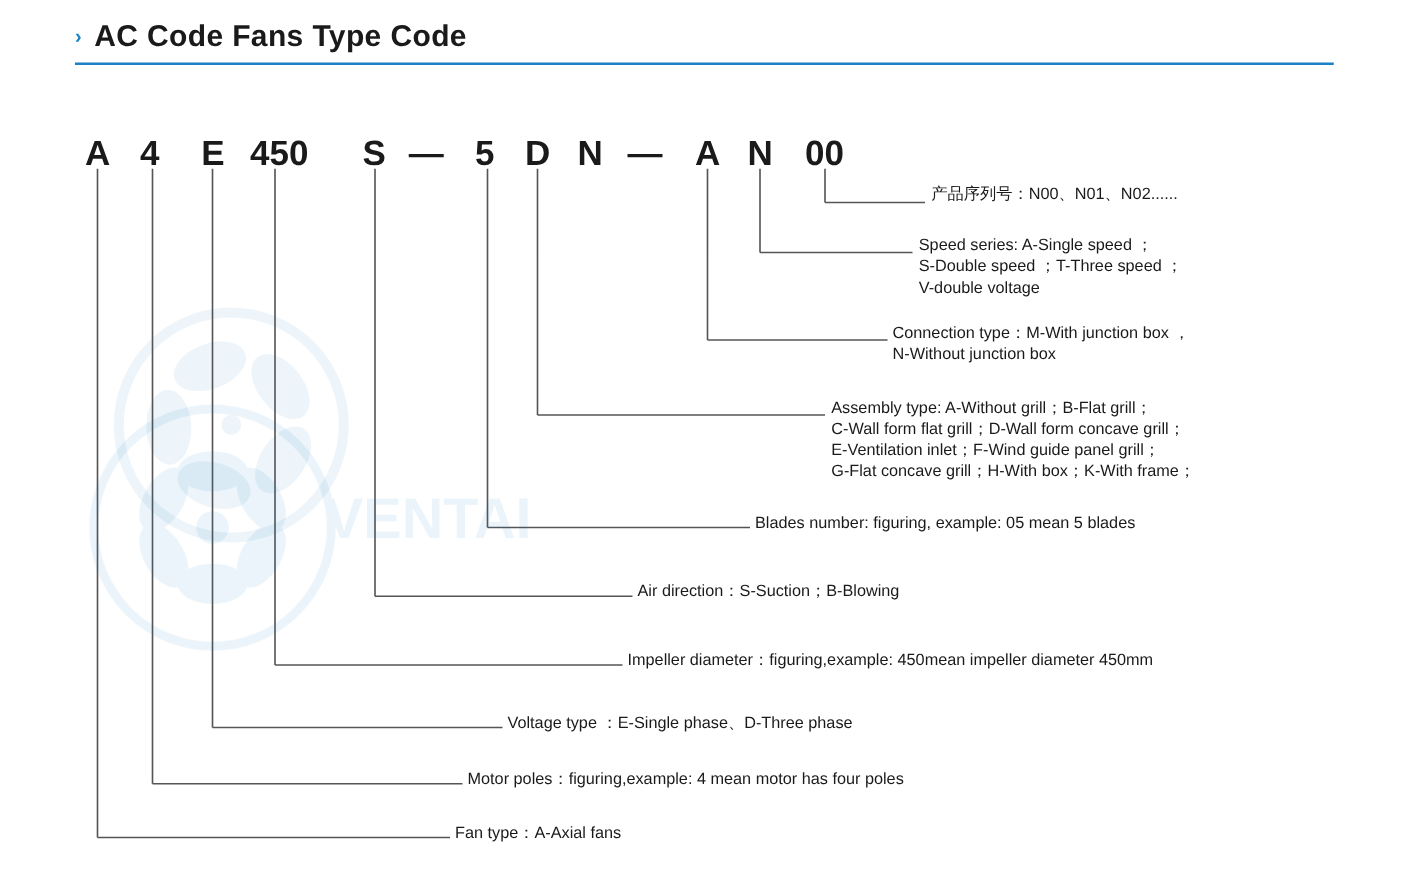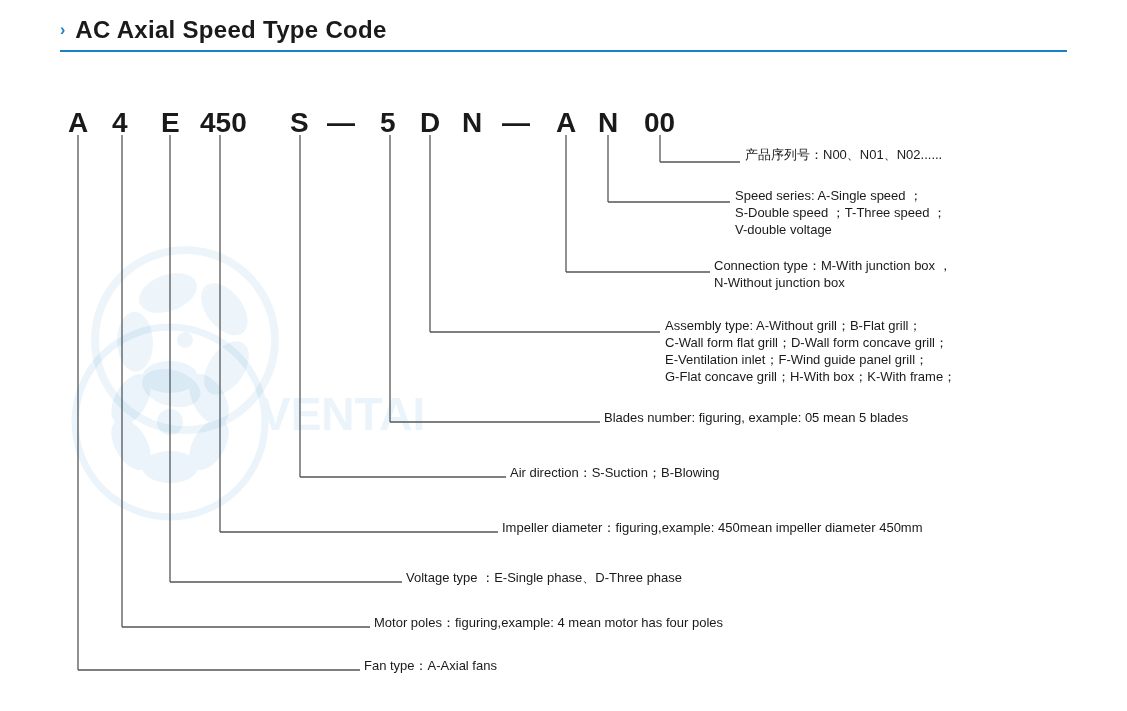--- a/index.html
+++ b/index.html
@@ -50,21 +50,21 @@
       fill: #1a1a1a;
     }
   </style>
 </head>
 <body>
 
 <div class="page-container">
 
   <div class="header">
     <span class="header-chevron">›</span>
-    <span class="header-title">AC Axial Speed Type Code</span>
+    <span class="header-title">AC Code Fans Type Code</span>
   </div>
   <div class="header-divider"></div>
 
   <div style="position:absolute; left:55px; top:220px; opacity:0.09; pointer-events:none; z-index:0;">
     
     <svg width="260" height="240" viewBox="0 0 260 240">
       <g fill="#1a82c4" opacity="0.8">
 
         <ellipse cx="130" cy="120" rx="12" ry="12" fill="#1a82c4"></ellipse>
         <ellipse cx="130" cy="70" rx="30" ry="18" fill="#1a82c4" transform="rotate(-20 130 120)"></ellipse>

